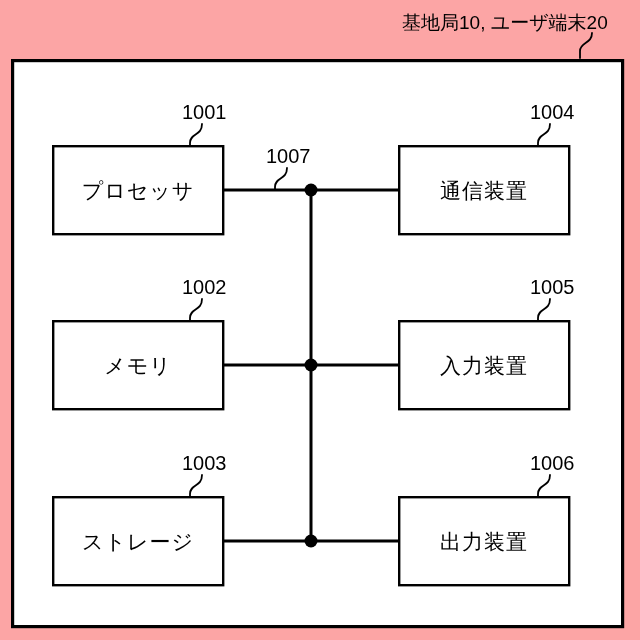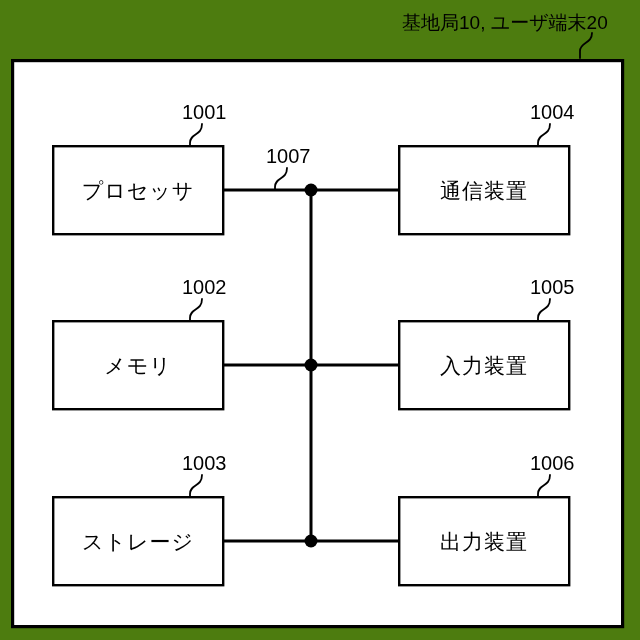--- a/index.html
+++ b/index.html
@@ -4,21 +4,21 @@
 <style>
   html, body {
     margin: 0;
     padding: 0;
     background: #ffffff;
   }
   #page {
     position: relative;
     width: 640px;
     height: 640px;
-    background: #4d7c0f;
+    background: #fca5a5;
     overflow: hidden;
     font-family: "Liberation Sans", "DejaVu Sans", sans-serif;
   }
   #diagram {
     position: absolute;
     left: 0;
     top: 0;
     width: 640px;
     height: 640px;
     display: block;

